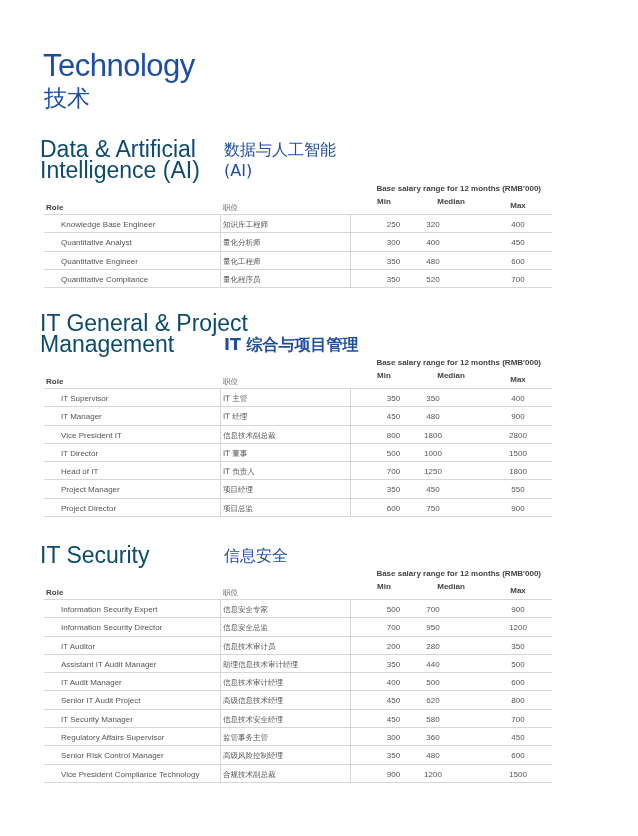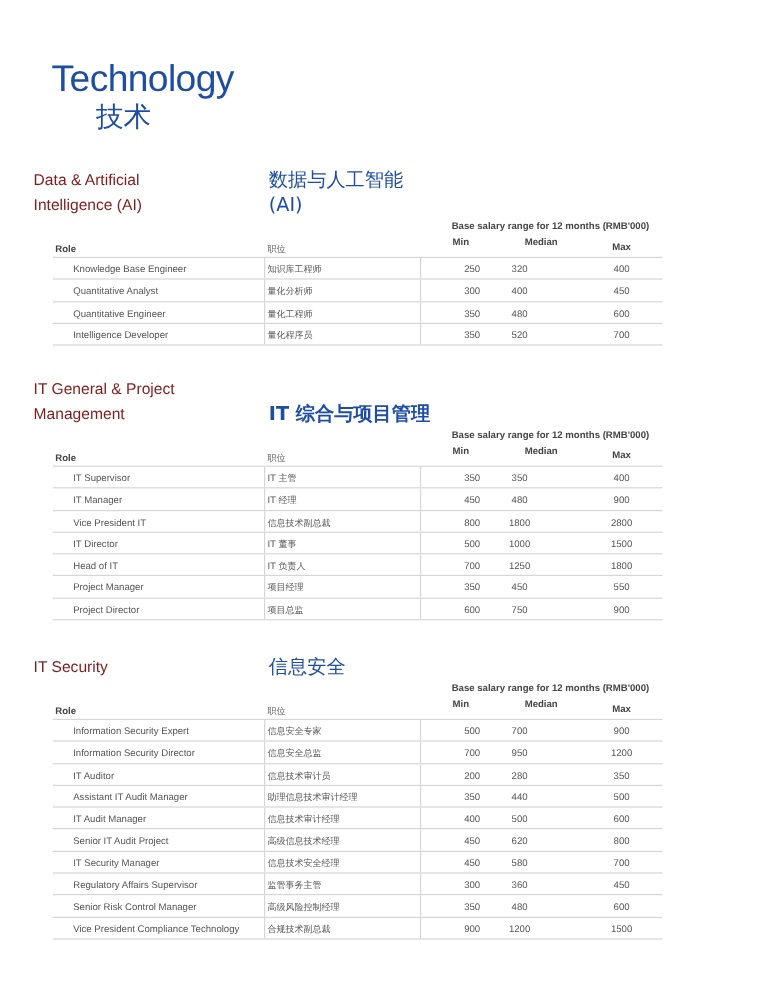--- a/index.html
+++ b/index.html
@@ -5,26 +5,26 @@
   * { margin: 0; padding: 0; box-sizing: border-box; }
   html, body { width: 638px; height: 836px; background: #ffffff; overflow: hidden; }
   body { position: relative; font-family: "Liberation Sans", "DejaVu Sans", sans-serif; color: #555; }
 
   .page-title {
     position: absolute; left: 43px; top: 50px;
     color: #1e4ea3; font-size: 31px; line-height: 32px; font-weight: normal; letter-spacing: -0.5px;
   }
   .page-title-cn {
     position: absolute; left: 44px; top: 83px;
-    color: #1e4ea3; font-size: 23px; line-height: 30px; font-family: "DejaVu Sans", sans-serif; margin-left: 36px;
+    color: #1e4ea3; font-size: 23px; line-height: 30px; font-family: "DejaVu Sans", sans-serif;
   }
 
   .section { position: absolute; left: 0; width: 638px; }
   .sec-title {
-    position: absolute; left: 28px; color: #7f1d1d; font-size: 13px; line-height: 21px;
+    position: absolute; left: 40px; color: #0c4a6e; font-size: 23px; line-height: 21px;
     white-space: pre-line;
   }
   .sec-title-cn {
     position: absolute; left: 224px; color: #1e4ea3; font-size: 16px; line-height: 21px;
     font-family: "DejaVu Sans", sans-serif; white-space: pre-line;
   }
   .range-caption {
     position: absolute; left: 361px; width: 180px; text-align: right;
     font-size: 8px; font-weight: bold; color: #444; white-space: nowrap;
   }
@@ -91,21 +91,21 @@
         <i class="vdiv2"></i>
       <span class="c-role">Quantitative Engineer</span>
       <span class="c-cn">量化工程师</span>
       <span class="c-min">350</span>
       <span class="c-med">480</span>
       <span class="c-max">600</span>
     </div>
     <div class="row">
         <i class="vdiv1"></i>
         <i class="vdiv2"></i>
-      <span class="c-role">Intelligence Developer</span>
+      <span class="c-role">Quantitative Compliance</span>
       <span class="c-cn">量化程序员</span>
       <span class="c-min">350</span>
       <span class="c-med">520</span>
       <span class="c-max">700</span>
     </div>
   </div>
 </div>
 
 <div class="section" style="top:0;">
   <div class="sec-title" style="top:313px;">IT General &amp; Project

